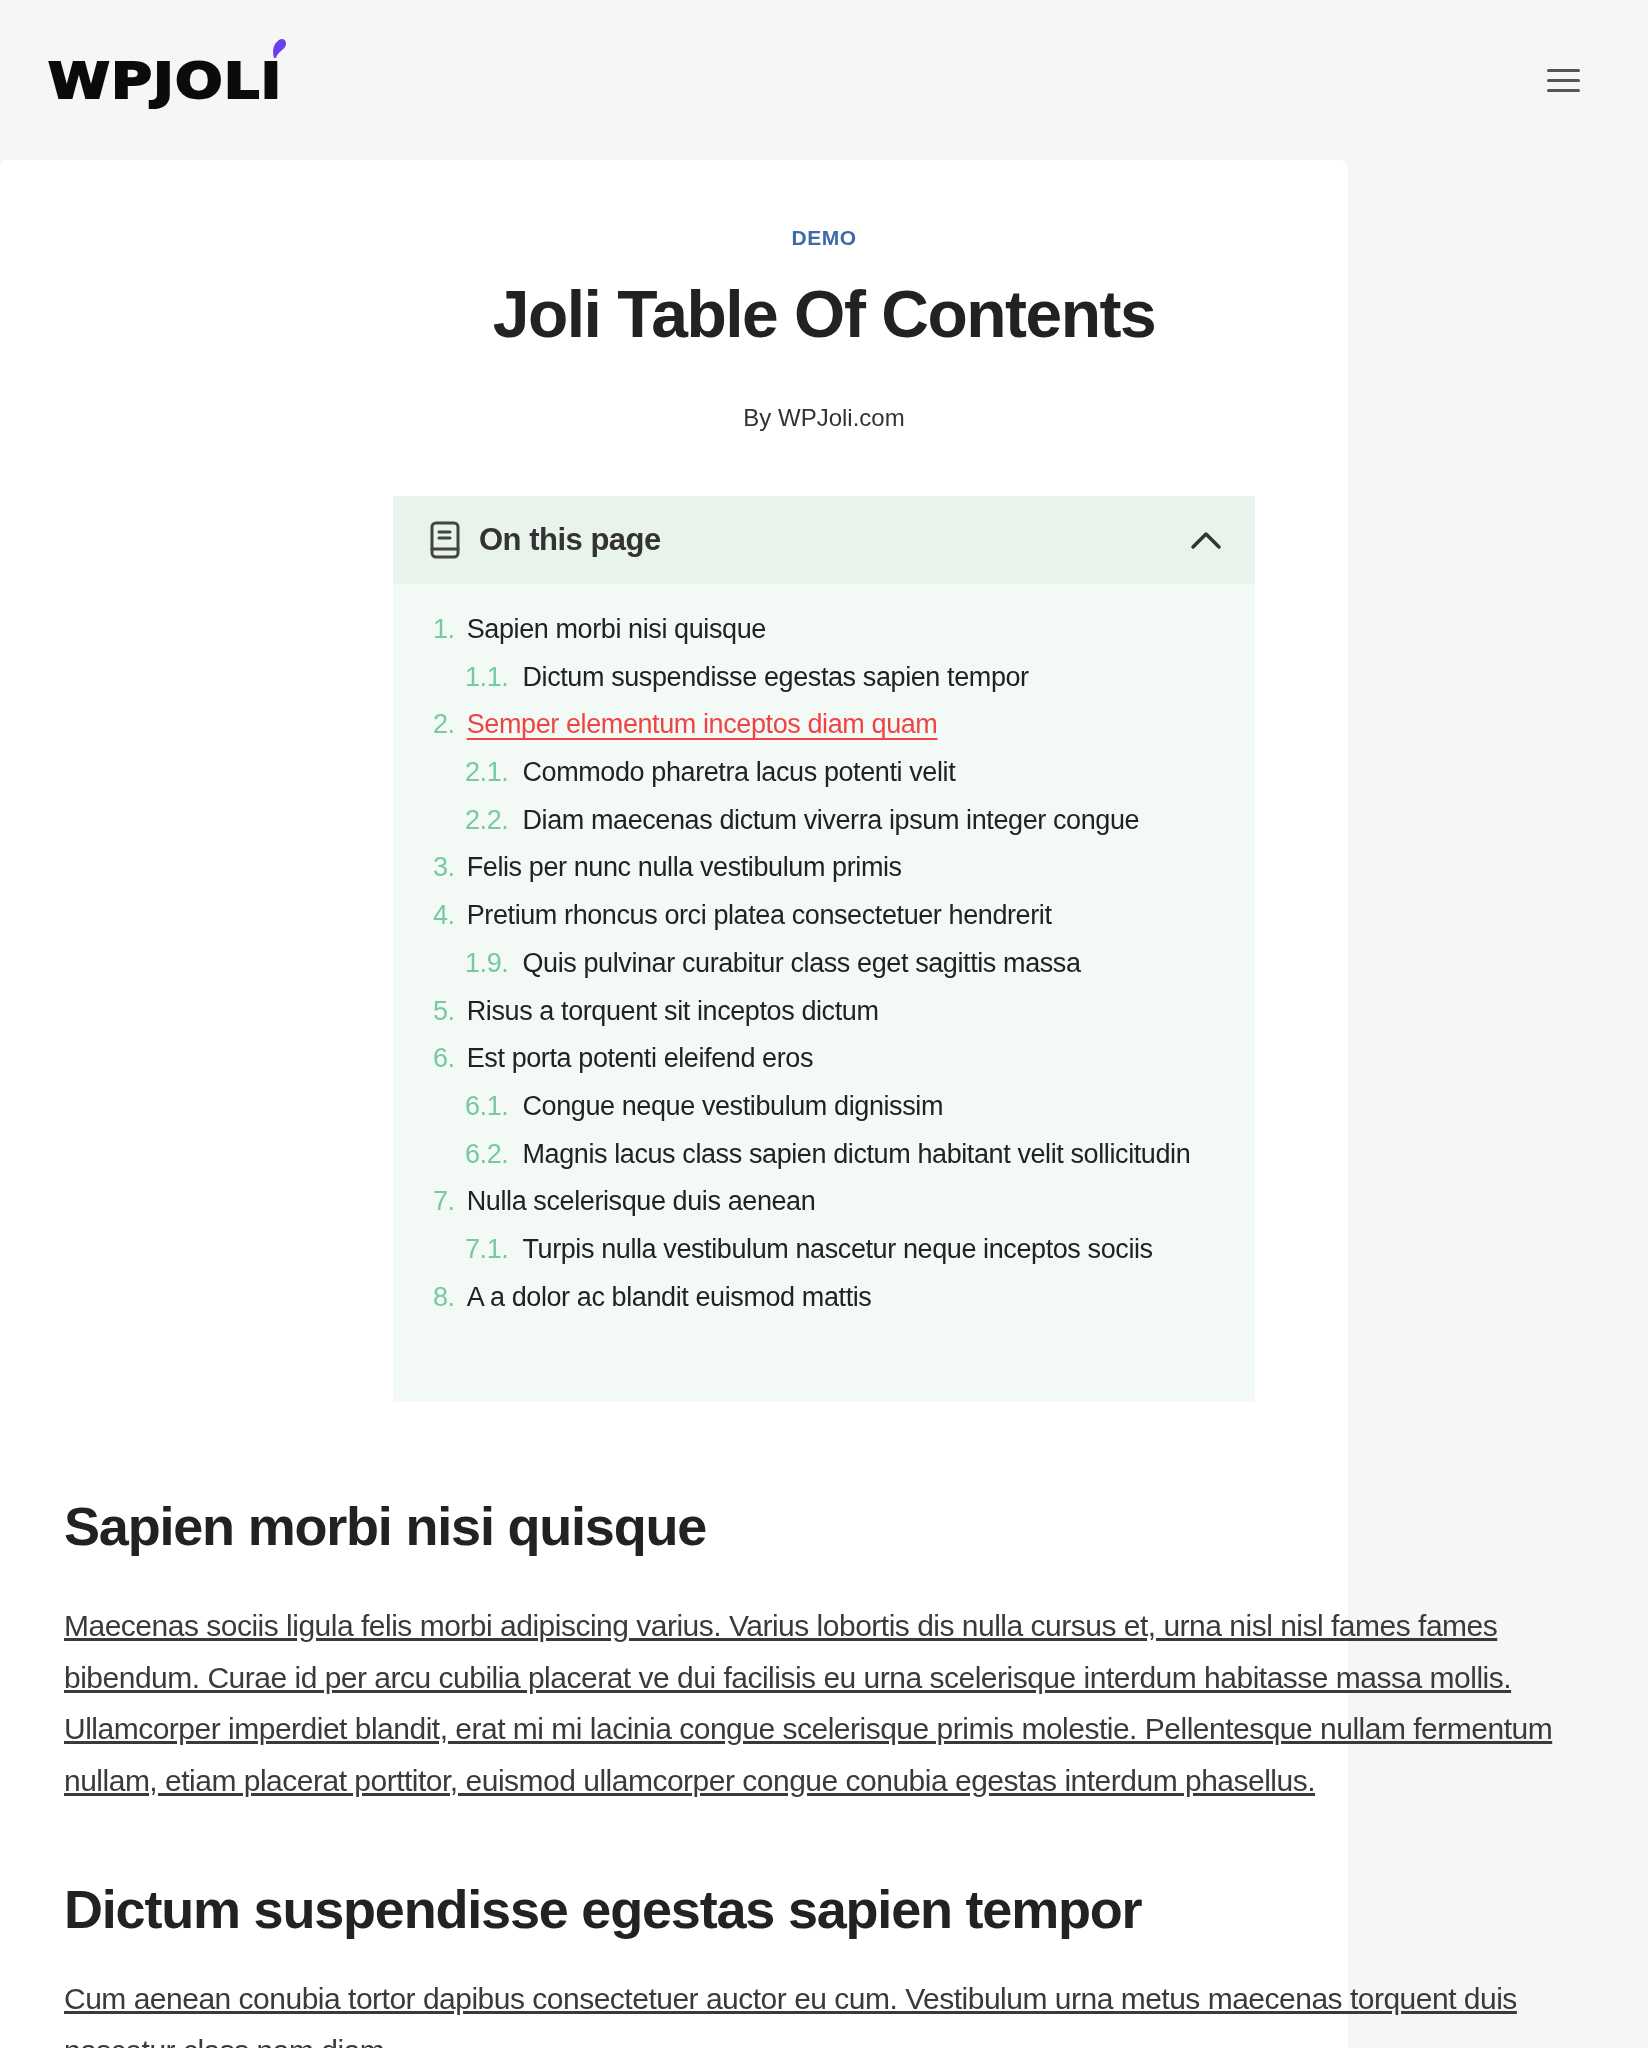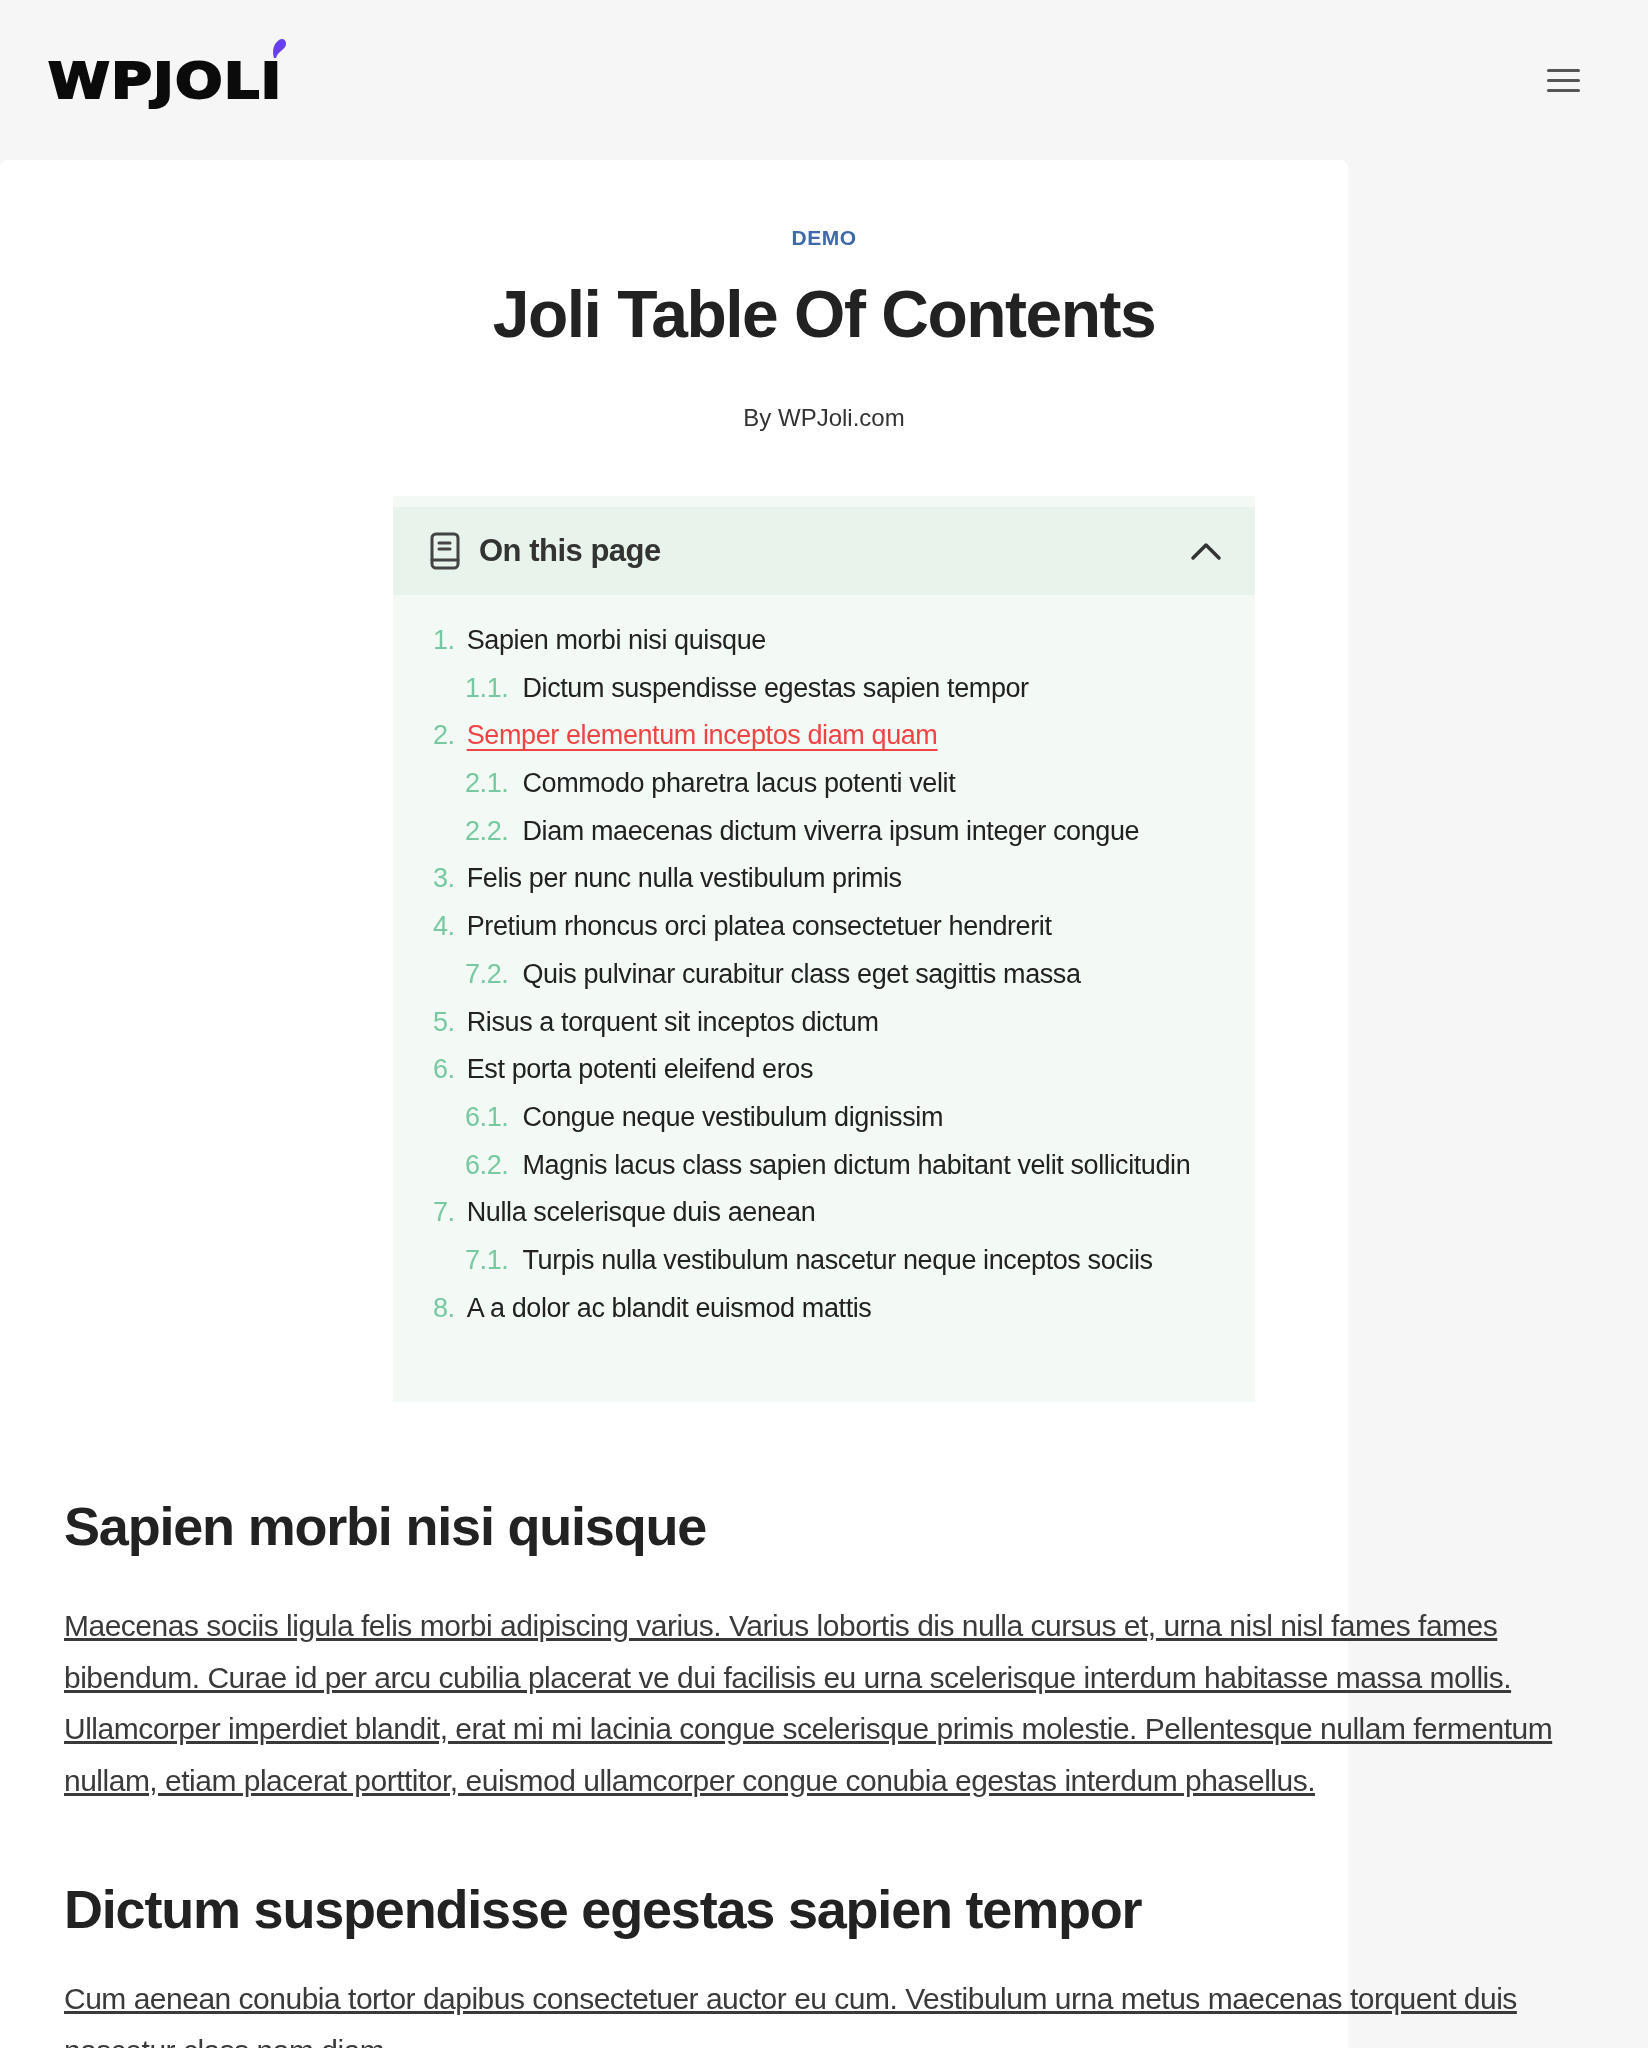--- a/index.html
+++ b/index.html
@@ -61,21 +61,20 @@
   }
   
   .toc {
     position: absolute; left: 393px; top: 336px; width: 862px; height: 906px;
     background: #f3f9f5;
   }
   .toc-header {
     height: 88px; background: #e7f3eb;
     display: flex; align-items: center; padding: 0 32px 0 36px;
     cursor: pointer;
-    margin-top: 11px;
   }
   .toc-icon { width: 32px; height: 40px; margin-right: 18px; }
   .toc-title {
     font-size: 31px; font-weight: 700; color: #333; letter-spacing: -0.5px;
     flex: 1;
   }
   .toc-toggle { width: 34px; height: 24px; cursor: pointer; }
   .toc-list { list-style: none; padding-top: 22px; }
   .toc-item {
     display: flex; align-items: baseline;
@@ -163,21 +162,21 @@
         </li>
       <li class="toc-item lvl1">
           <span class="toc-num">3.</span>
           <a class="toc-link">Felis per nunc nulla vestibulum primis</a>
         </li>
       <li class="toc-item lvl1">
           <span class="toc-num">4.</span>
           <a class="toc-link">Pretium rhoncus orci platea consectetuer hendrerit</a>
         </li>
       <li class="toc-item lvl2">
-          <span class="toc-num">7.2.</span>
+          <span class="toc-num">1.9.</span>
           <a class="toc-link">Quis pulvinar curabitur class eget sagittis massa</a>
         </li>
       <li class="toc-item lvl1">
           <span class="toc-num">5.</span>
           <a class="toc-link">Risus a torquent sit inceptos dictum</a>
         </li>
       <li class="toc-item lvl1">
           <span class="toc-num">6.</span>
           <a class="toc-link">Est porta potenti eleifend eros</a>
         </li>

